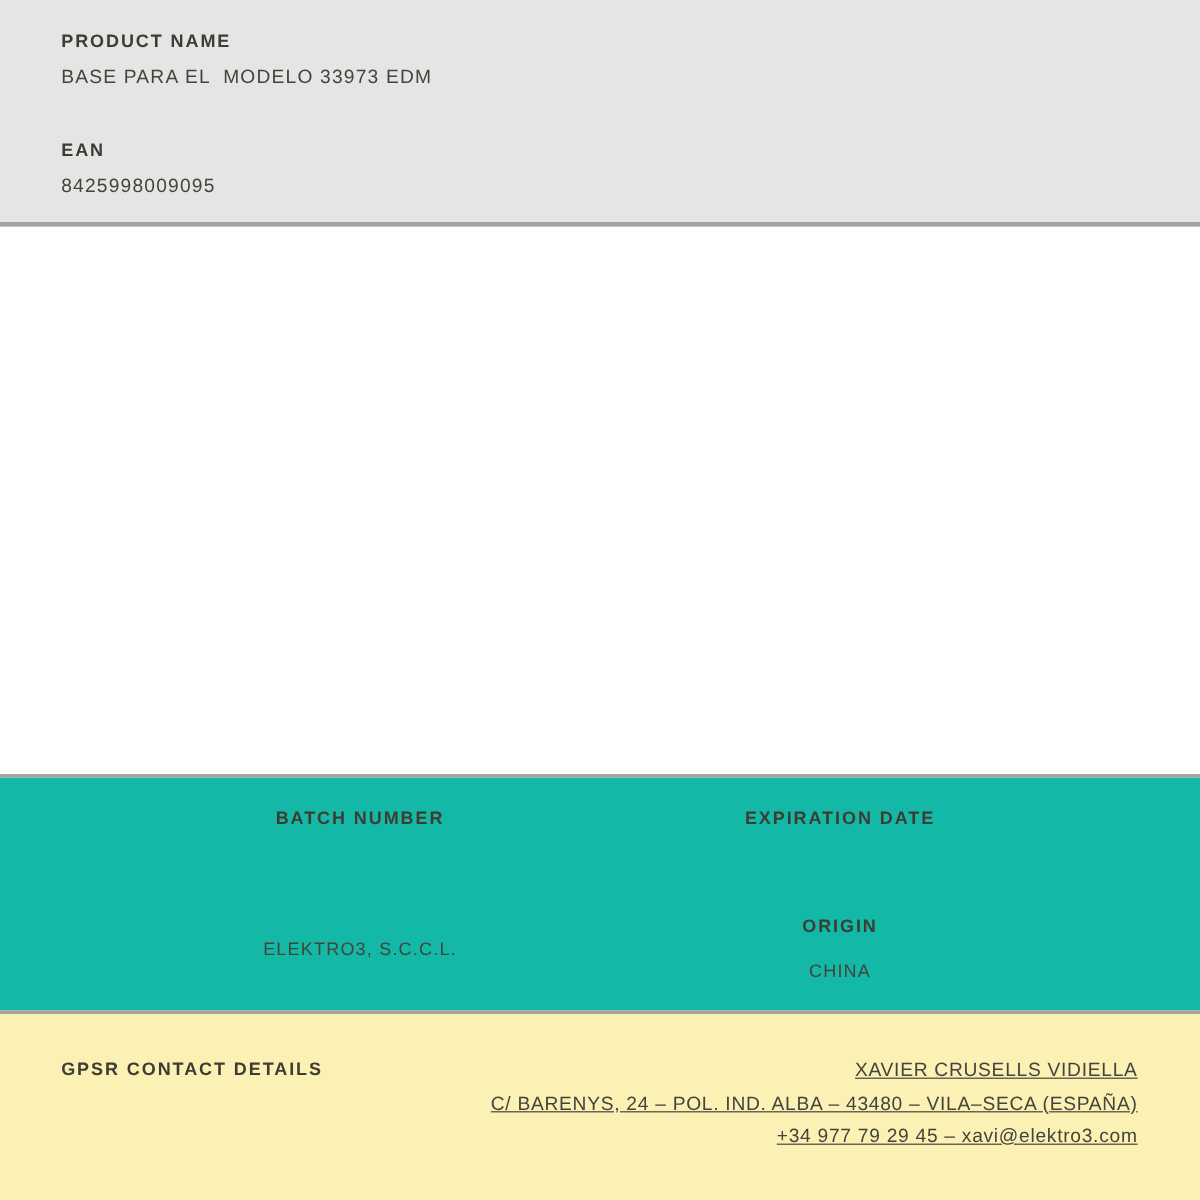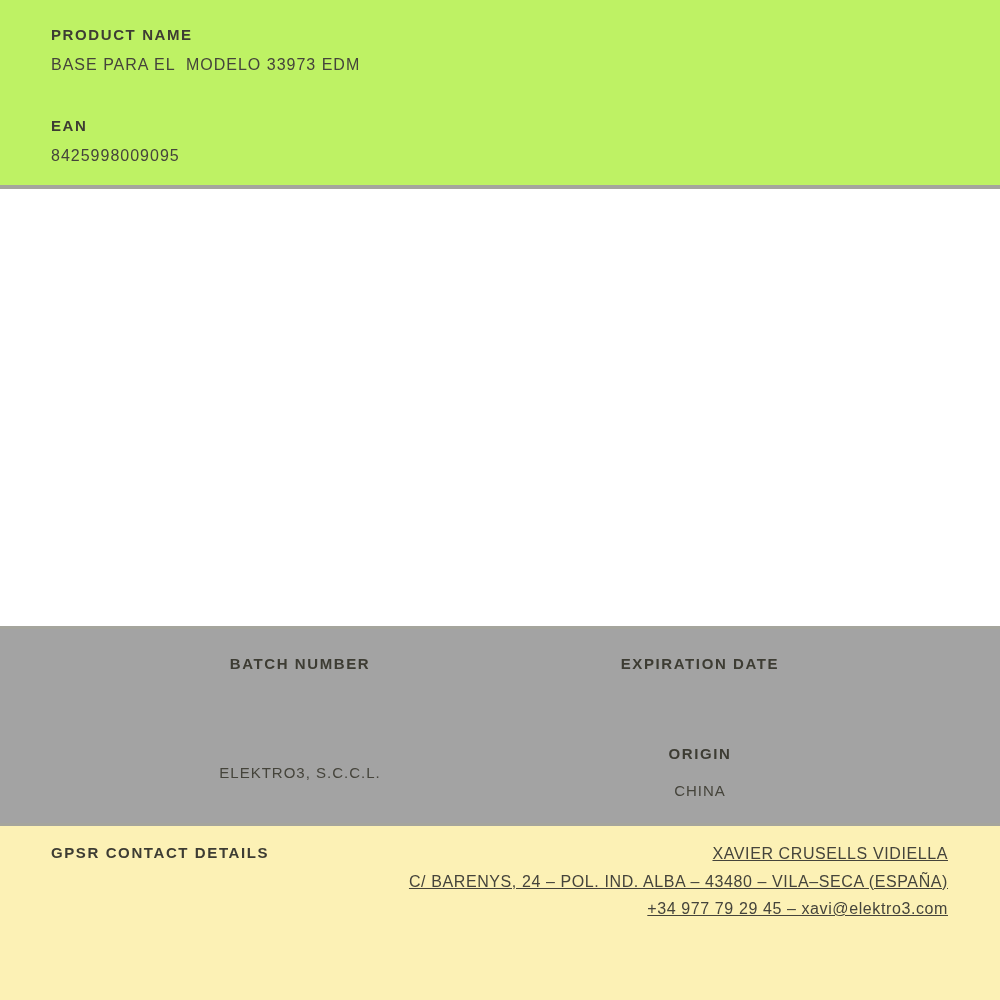--- a/index.html
+++ b/index.html
@@ -13,53 +13,53 @@
   .page {
     width: 1000px;
     height: 1000px;
     display: flex;
     flex-direction: column;
     background: #ffffff;
   }
   .section-top {
     height: 185px;
     box-sizing: border-box;
-    background: #bef264;
+    background: #e5e5e5;
     padding: 26px 51px 1px 51px;
   }
   .divider {
     width: 100%;
     background: #a5a59d;
     flex: none;
   }
   .divider-thick { height: 4px; }
   .divider-thin { height: 3px; }
   .section-middle {
     flex: 1;
     background: #ffffff;
   }
   .section-details {
     height: 194px;
     box-sizing: border-box;
-    background: #a3a3a3;
+    background: #14b8a6;
     padding: 26px 100px 0 100px;
   }
   .details-grid {
     display: grid;
     grid-template-columns: 1fr 1fr;
   }
   .details-cell {
     text-align: center;
   }
   .row-spacer { height: 72px; }
   .section-contact {
-    height: 174px;
+    height: 155px;
     box-sizing: border-box;
     background: #fcf1b5;
-    padding: 14px 52px 0 51px;
+    padding: 34px 52px 0 51px;
     display: flex;
     justify-content: space-between;
     align-items: flex-start;
   }
   .field-label {
     font-weight: bold;
     font-size: 15px;
     letter-spacing: 1.6px;
     line-height: 18px;
   }

